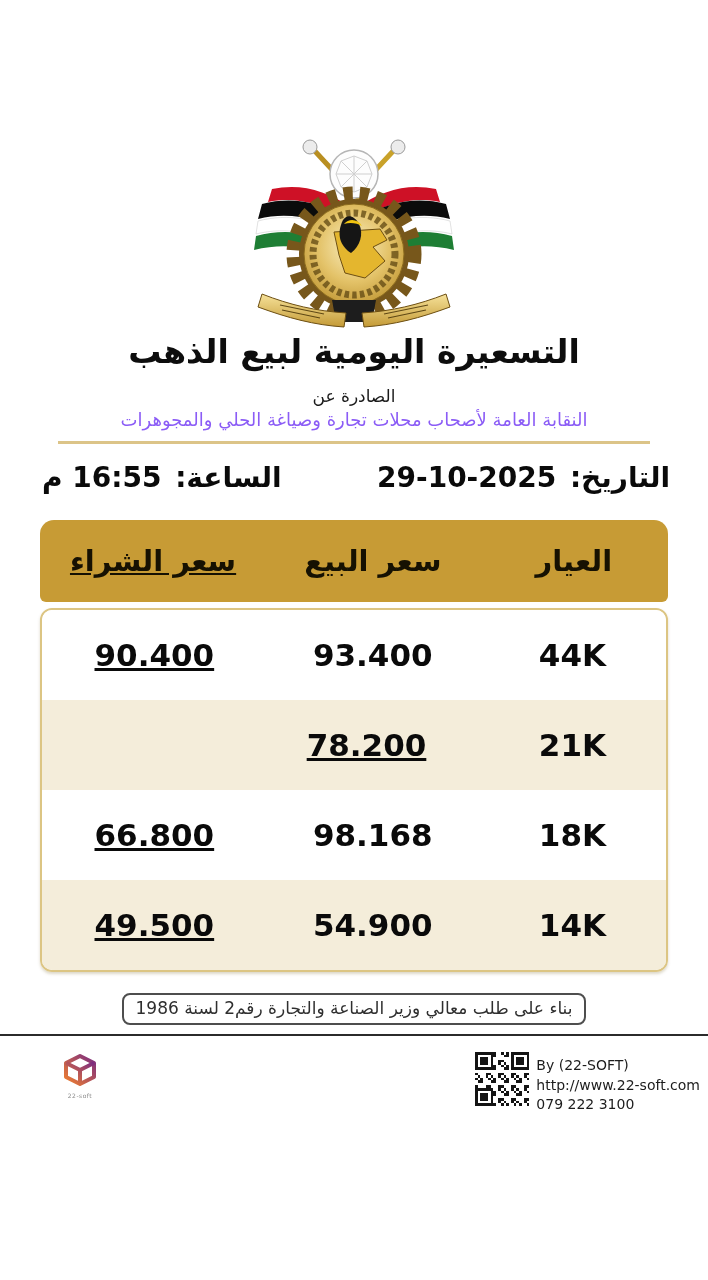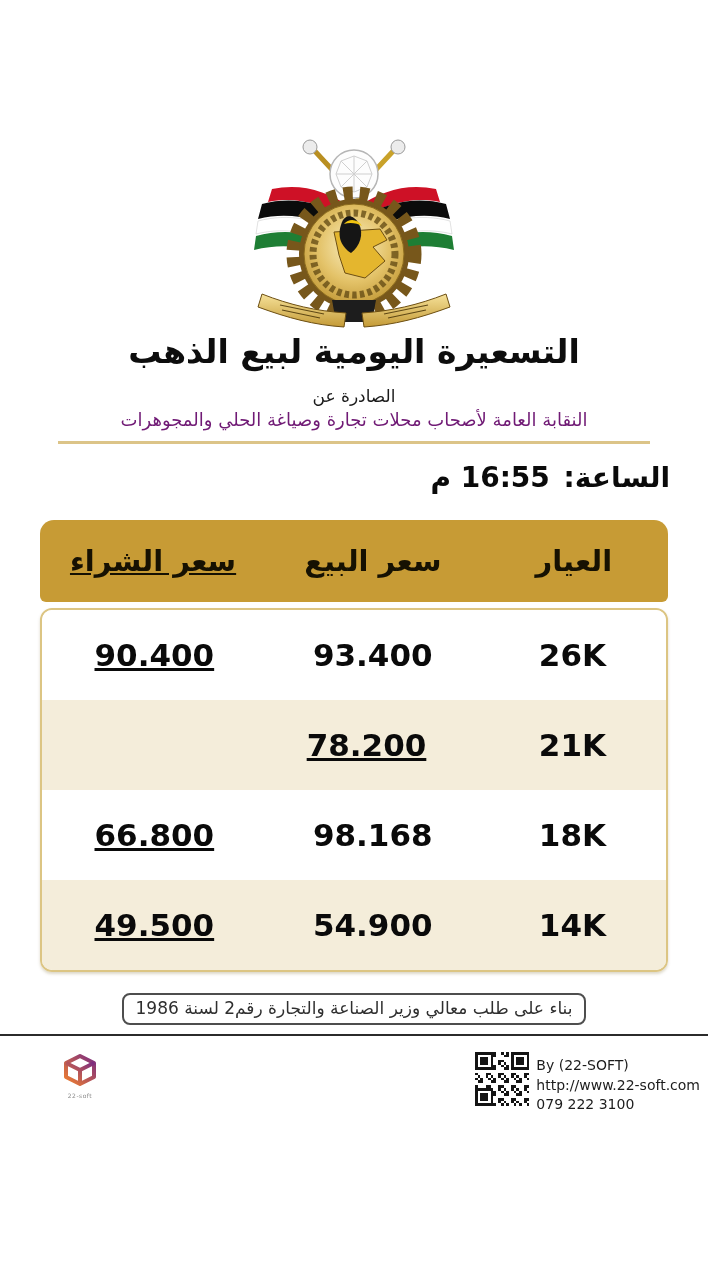--- a/index.html
+++ b/index.html
@@ -9,21 +9,21 @@
     -webkit-font-smoothing:antialiased;
   }
   .page{position:relative;width:708px;height:1280px;background:#fff;}
 
   
   .emblem-wrap{padding-top:134px;height:196px;display:flex;justify-content:center;}
 
   
   .title{margin:2px 0 0;text-align:center;font-size:33px;font-weight:bold;color:#0d0d0d;direction:rtl;}
   .issued{margin-top:15px;text-align:center;font-size:17px;color:#1a1a1a;direction:rtl;}
-  .org{margin-top:3px;text-align:center;font-size:18px;color:#701a75;direction:rtl;white-space:nowrap;}
+  .org{margin-top:3px;text-align:center;font-size:18px;color:#8b5cf6;direction:rtl;white-space:nowrap;}
   .country{margin-top:14px;text-align:center;font-size:23px;color:#151515;direction:rtl;}
 
   .gold-divider{margin:11px 58px 0;border:0;border-top:3px solid #DCC488;height:0;}
 
   
   .date-row{
     margin-top:17px;padding:0 38px;display:flex;justify-content:space-between;
     direction:rtl;font-size:28px;font-weight:bold;color:#0a0a0a;
   }
   .date-row .value{padding:0 4px;}
@@ -150,34 +150,38 @@
   </div>
 
   <h1 class="title">التسعيرة اليومية لبيع الذهب</h1>
   <div class="issued">الصادرة عن</div>
   <div class="org">النقابة العامة لأصحاب محلات تجارة وصياغة الحلي والمجوهرات</div>
 
   <hr class="gold-divider">
 
   <div class="date-row">
     <div>
+      <span>التاريخ:</span>
+      <span class="value" dir="ltr">29-10-2025</span>
+    </div>
+    <div>
       <span>الساعة:</span>
       <span class="value">16:55 م</span>
     </div>
   </div>
 
   <div class="table">
     <div class="thead">
       <div class="c-karat">العيار</div>
       <div class="c-sell">سعر البيع</div>
       <div class="c-buy">سعر الشراء</div>
     </div>
     <div class="tbody">
       <div class="tr">
-        <div class="c-karat">26K</div>
+        <div class="c-karat">44K</div>
         <div class="c-sell">93.400</div>
         <div class="c-buy">90.400</div>
       </div>
       <div class="tr alt">
         <div class="c-karat">21K</div>
         <div class="c-buy">78.200</div>
       </div>
       <div class="tr">
         <div class="c-karat">18K</div>
         <div class="c-sell">98.168</div>

